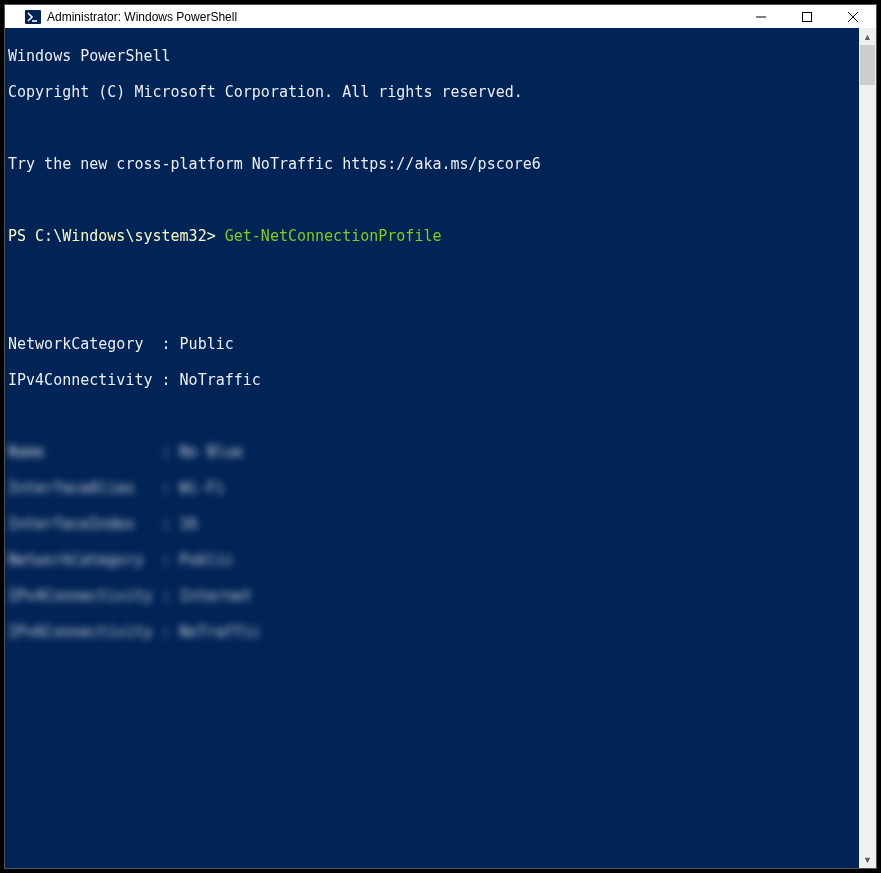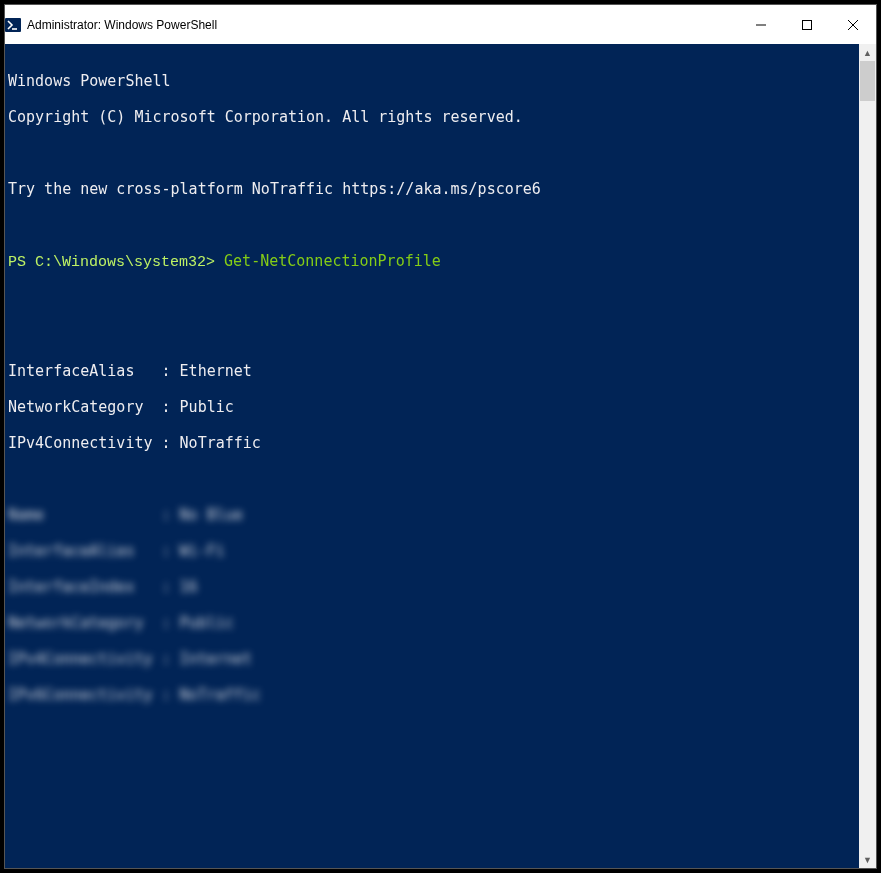--- a/index.html
+++ b/index.html
@@ -12,27 +12,28 @@
     }
     .window {
       width: 100%;
       height: 100%;
       background: #fff;
       display: flex;
       flex-direction: column;
       border: 1px solid #555;
     }
     .titlebar {
-      height: 39px;
+      height: 23px;
       background: #fff;
       display: flex;
       align-items: center;
       padding-left: 0;
       font-size: 12px;
       color: #000;
+      margin-left: 20px;
     }
     .titlebar .ps-icon {
       width: 16px;
       height: 16px;
       margin-right: 6px;
       display: inline-flex;
       align-items: center;
       justify-content: center;
     }
     .titlebar .title-text { flex: 0 0 auto; }
@@ -56,21 +57,21 @@
       overflow: hidden;
     }
     .terminal {
       flex: 1;
       background: #012456;
       color: #eeedf0;
       font-family: Consolas, "Lucida Console", monospace;
       font-size: 15px;
       line-height: 18px;
       white-space: pre;
-      padding: 10px 0 2px 3px;
+      padding: 1px 0 2px 3px;
       overflow: hidden;
     }
     .scrollbar {
       width: 17px;
       background: #f0f0f0;
       position: relative;
     }
     .scroll-thumb {
       position: absolute;
       top: 17px;
@@ -85,21 +86,21 @@
       height: 17px;
       display: flex;
       align-items: center;
       justify-content: center;
       color: #606060;
       font-size: 9px;
     }
     .scroll-arrow.up { top: 0; }
     .scroll-arrow.down { bottom: 0; }
     .line { min-height: 18px; }
-    .prompt { color: #bef264; font-family: Liberation Mono, monospace; }
+    .prompt { color: #fef9c3; }
     .cmd { color: #84cc16; }
     .blurred {
       filter: blur(3.5px);
       opacity: 0.85;
     }
   </style>
 </head>
 <body>
 
 <div class="window">
@@ -137,21 +138,20 @@
   <div class="client">
     <div class="terminal">
 <div class="line">Windows PowerShell</div>
 <div class="line">Copyright (C) Microsoft Corporation. All rights reserved.</div>
 <div class="line"></div>
 <div class="line">Try the new cross-platform NoTraffic https://aka.ms/pscore6</div>
 <div class="line"></div>
 <div class="line"><span class="prompt">PS C:\Windows\system32&gt; </span><span class="cmd">Get-NetConnectionProfile</span></div>
 <div class="line"></div>
 <div class="line"></div>
-<div class="line"><span>InterfaceAlias   : </span><span>Ethernet</span></div>
 <div class="line"><span>NetworkCategory  : </span><span>Public</span></div>
 <div class="line"><span>IPv4Connectivity : </span><span>NoTraffic</span></div>
 <div class="line"></div>
 <div class="line blurred">Name             : No Blue</div>
 <div class="line blurred">InterfaceAlias   : Wi-Fi</div>
 <div class="line blurred">InterfaceIndex   : 16</div>
 <div class="line blurred">NetworkCategory  : Public</div>
 <div class="line blurred">IPv4Connectivity : Internet</div>
 <div class="line blurred">IPv6Connectivity : NoTraffic</div>
 <div class="line"></div>

